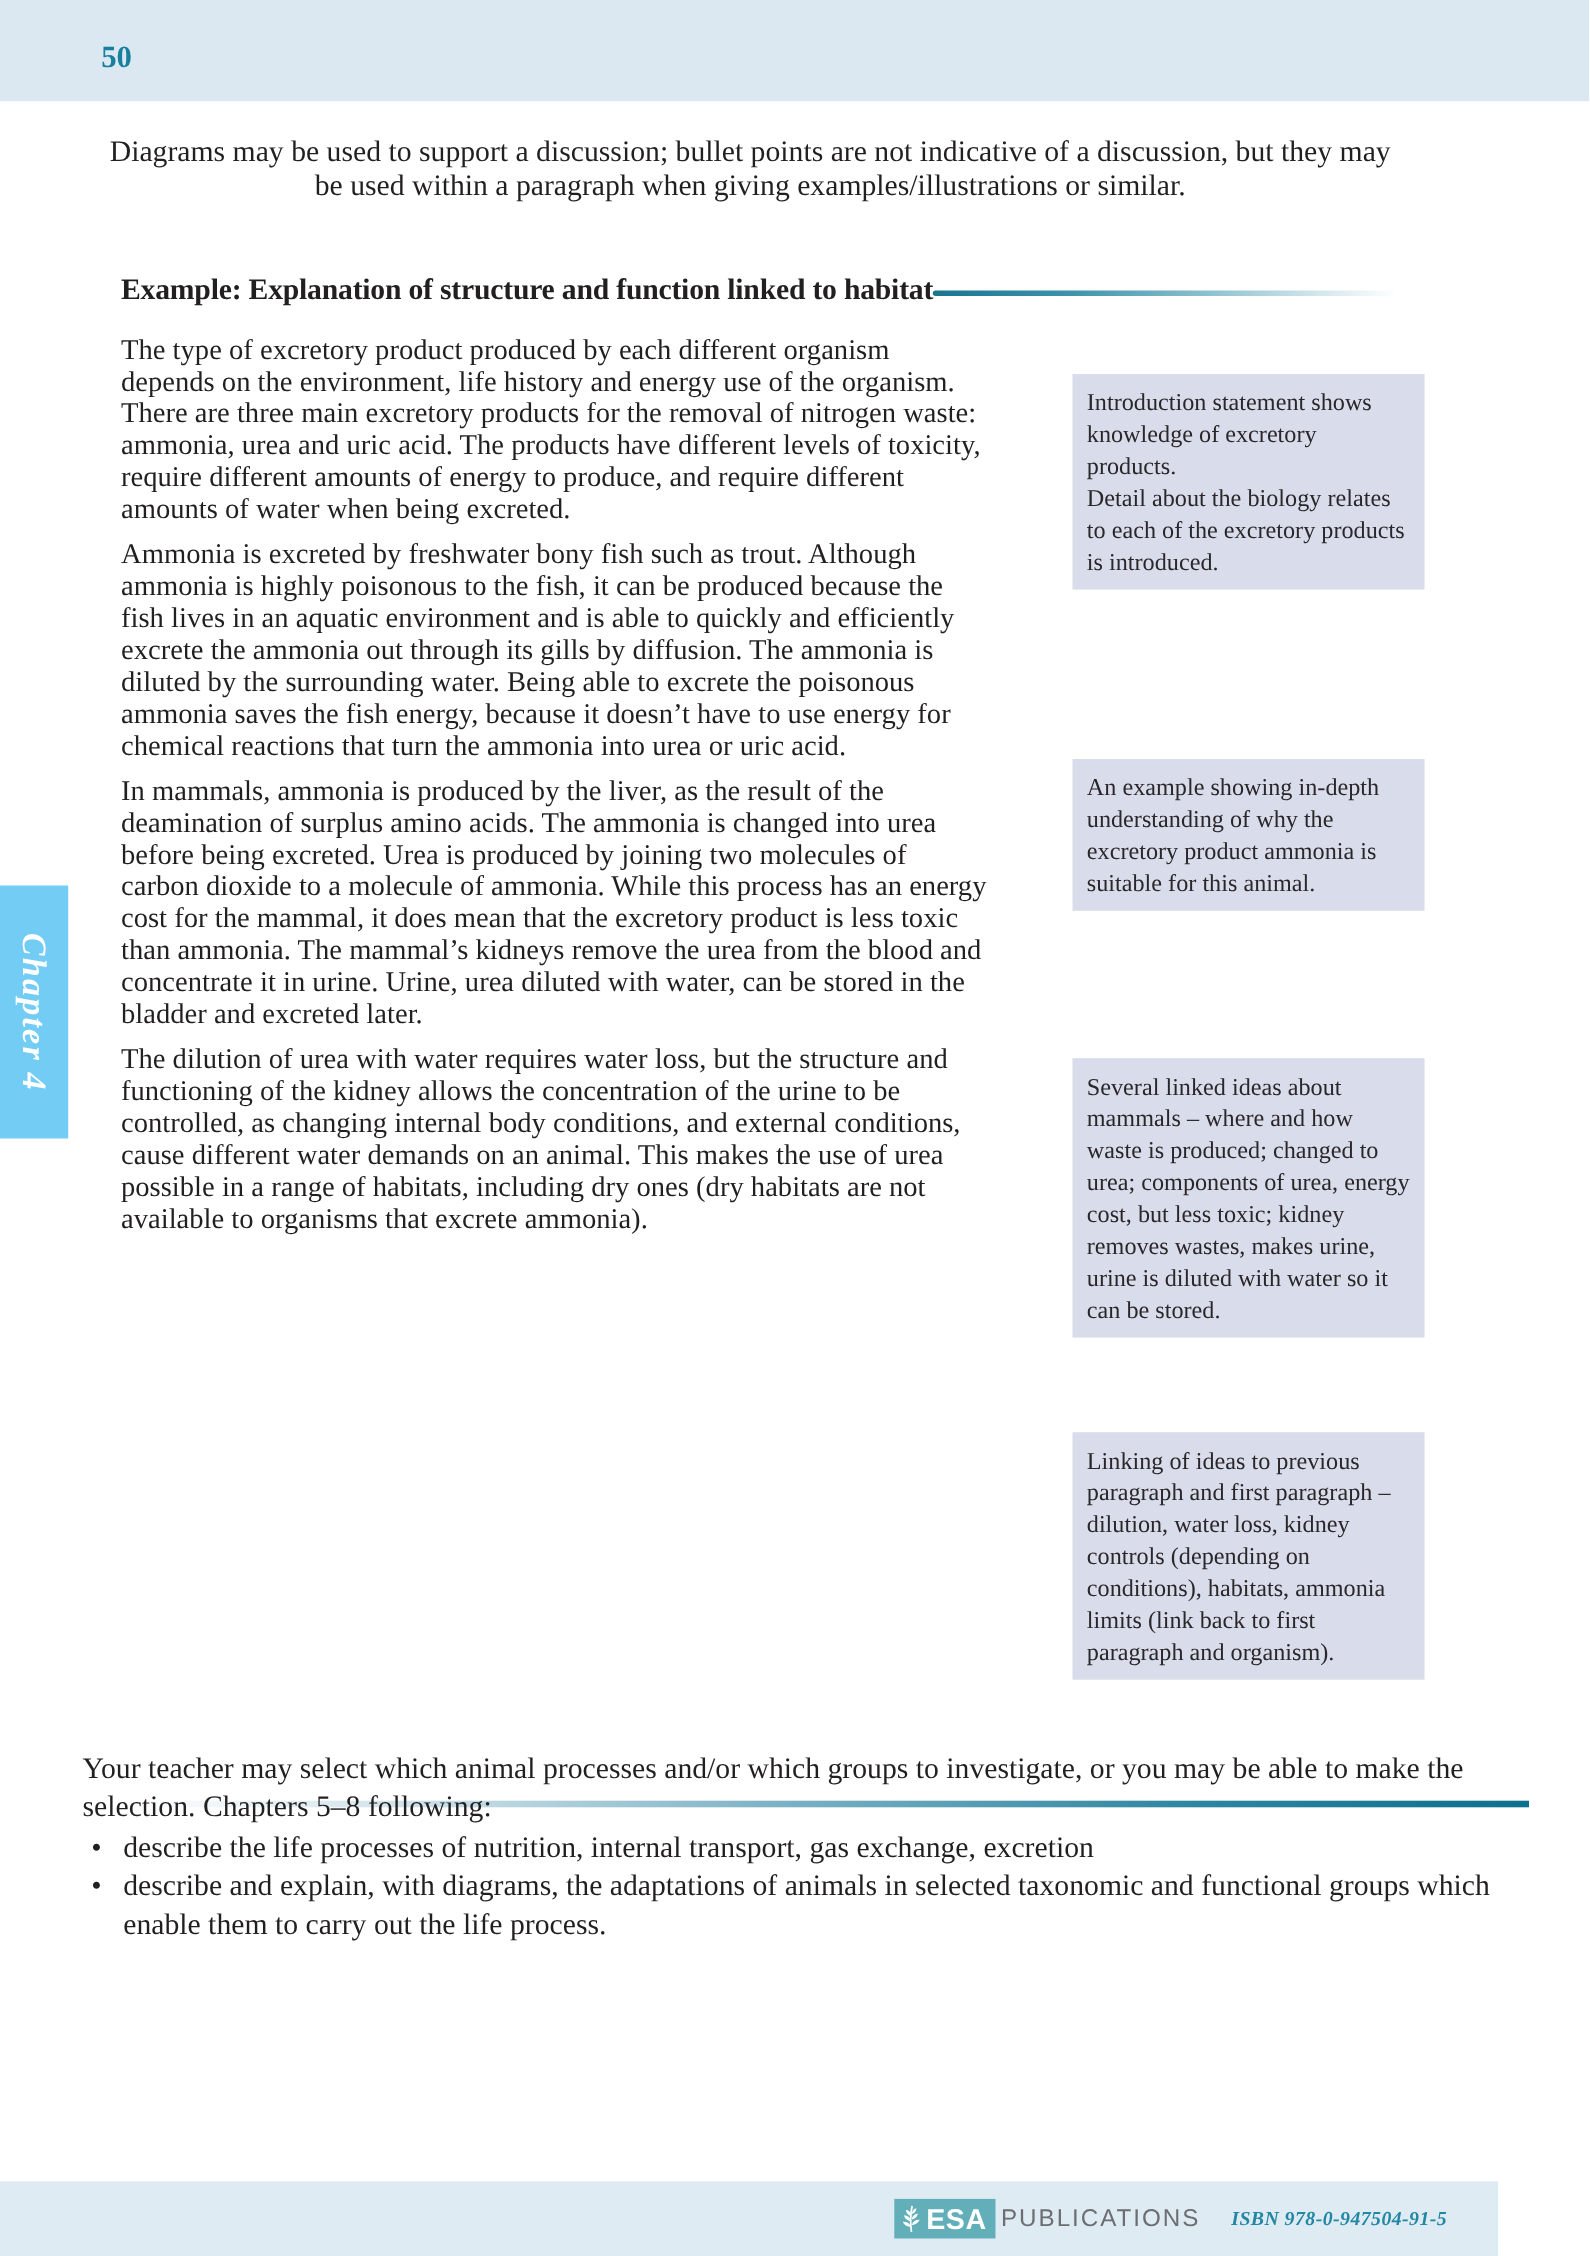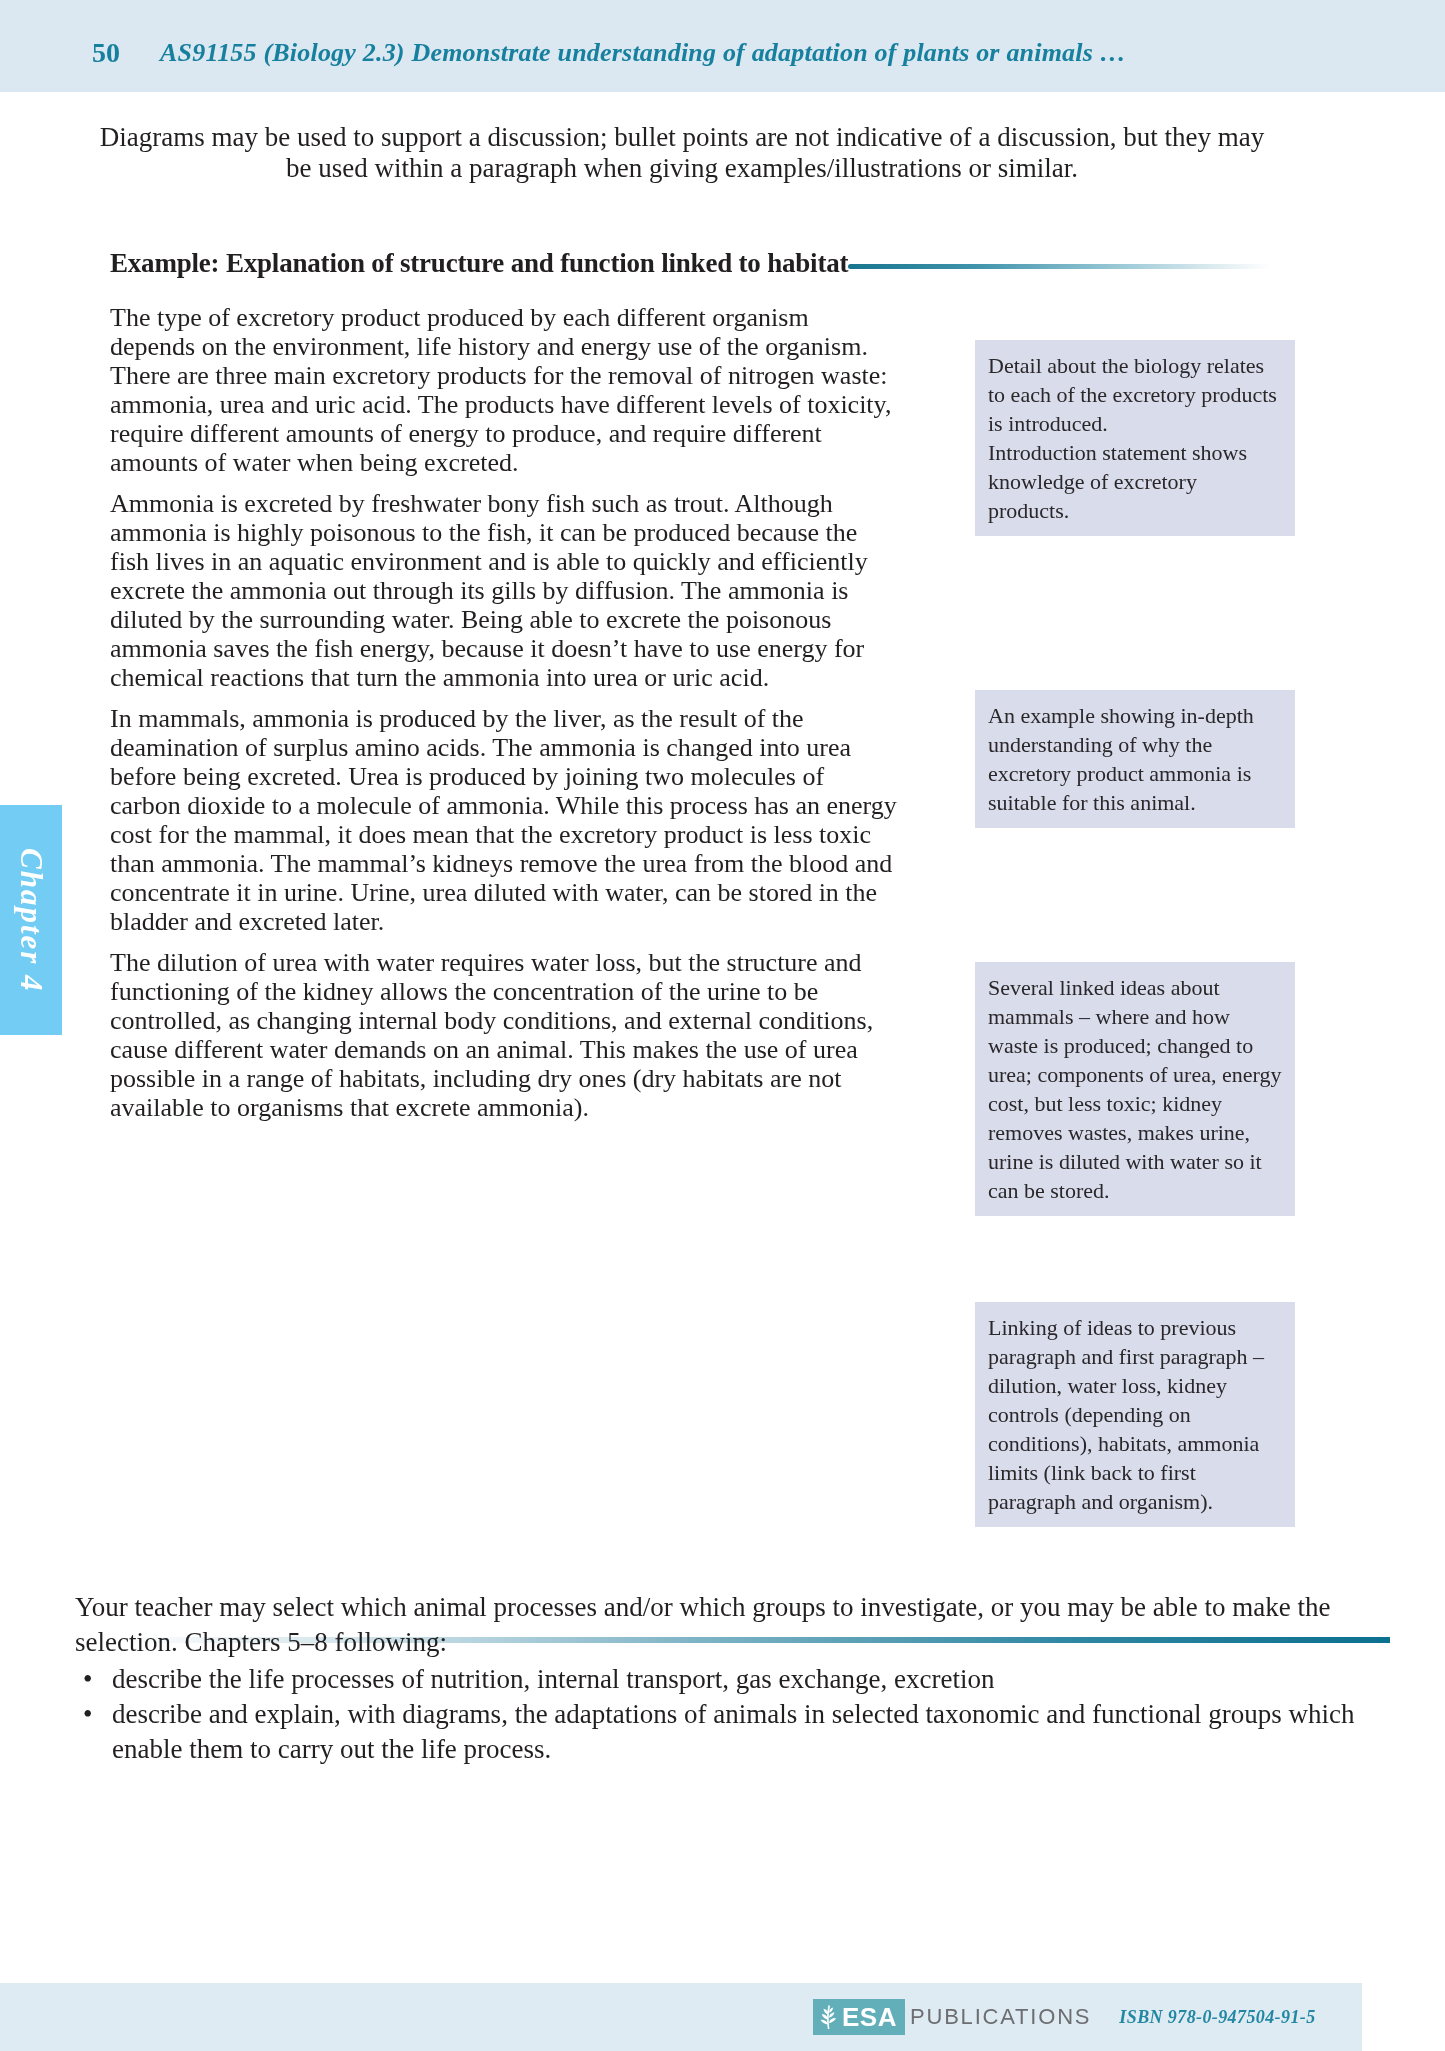--- a/index.html
+++ b/index.html
@@ -113,41 +113,40 @@
     font-style:italic;font-weight:bold;letter-spacing:0.4px;
   }
 </style>
 </head>
 <body>
 
 <div class="page">
 
   <header class="page-header">
     <span class="page-num">50</span>
-    <span class="page-title">AS91155 (Biology 2.3) Demonstrate understanding of adaptation of plants or animals …</span>
   </header>
 
   <p class="intro">Diagrams may be used to support a discussion; bullet points are not indicative of a discussion, but they may be used within a paragraph when giving examples/illustrations or similar.</p>
 
   <section>
     <div class="example-heading-row">
       <h2 class="example-heading">Example: Explanation of structure and function linked to habitat</h2>
       <div class="heading-rule"></div>
     </div>
 
     <div class="example-text">
       <p>The type of excretory product produced by each different organism depends on the environment, life history and energy use of the organism. There are three main excretory products for the removal of nitrogen waste: ammonia, urea and uric acid. The products have different levels of toxicity, require different amounts of energy to produce, and require different amounts of water when being excreted.</p>
       <p>Ammonia is excreted by freshwater bony fish such as trout. Although ammonia is highly poisonous to the fish, it can be produced because the fish lives in an aquatic environment and is able to quickly and efficiently excrete the ammonia out through its gills by diffusion. The ammonia is diluted by the surrounding water. Being able to excrete the poisonous ammonia saves the fish energy, because it doesn’t have to use energy for chemical reactions that turn the ammonia into urea or uric acid.</p>
       <p>In mammals, ammonia is produced by the liver, as the result of the deamination of surplus amino acids. The ammonia is changed into urea before being excreted. Urea is produced by joining two molecules of carbon dioxide to a molecule of ammonia. While this process has an energy cost for the mammal, it does mean that the excretory product is less toxic than ammonia. The mammal’s kidneys remove the urea from the blood and concentrate it in urine. Urine, urea diluted with water, can be stored in the bladder and excreted later.</p>
       <p>The dilution of urea with water requires water loss, but the structure and functioning of the kidney allows the concentration of the urine to be controlled, as changing internal body conditions, and external conditions, cause different water demands on an animal. This makes the use of urea possible in a range of habitats, including dry ones (dry habitats are not available to organisms that excrete ammonia).</p>
     </div>
 
     <aside class="annotation-box box-1">
+      <p>Introduction statement shows knowledge of excretory products.</p>
       <p>Detail about the biology relates to each of the excretory products is introduced.</p>
-      <p>Introduction statement shows knowledge of excretory products.</p>
     </aside>
 
     <aside class="annotation-box box-2">
       <p>An example showing in-depth understanding of why the excretory product ammonia is suitable for this animal.</p>
     </aside>
 
     <aside class="annotation-box box-3">
       <p>Several linked ideas about mammals – where and how waste is produced; changed to urea; components of urea, energy cost, but less toxic; kidney removes wastes, makes urine, urine is diluted with water so it can be stored.</p>
     </aside>
 

